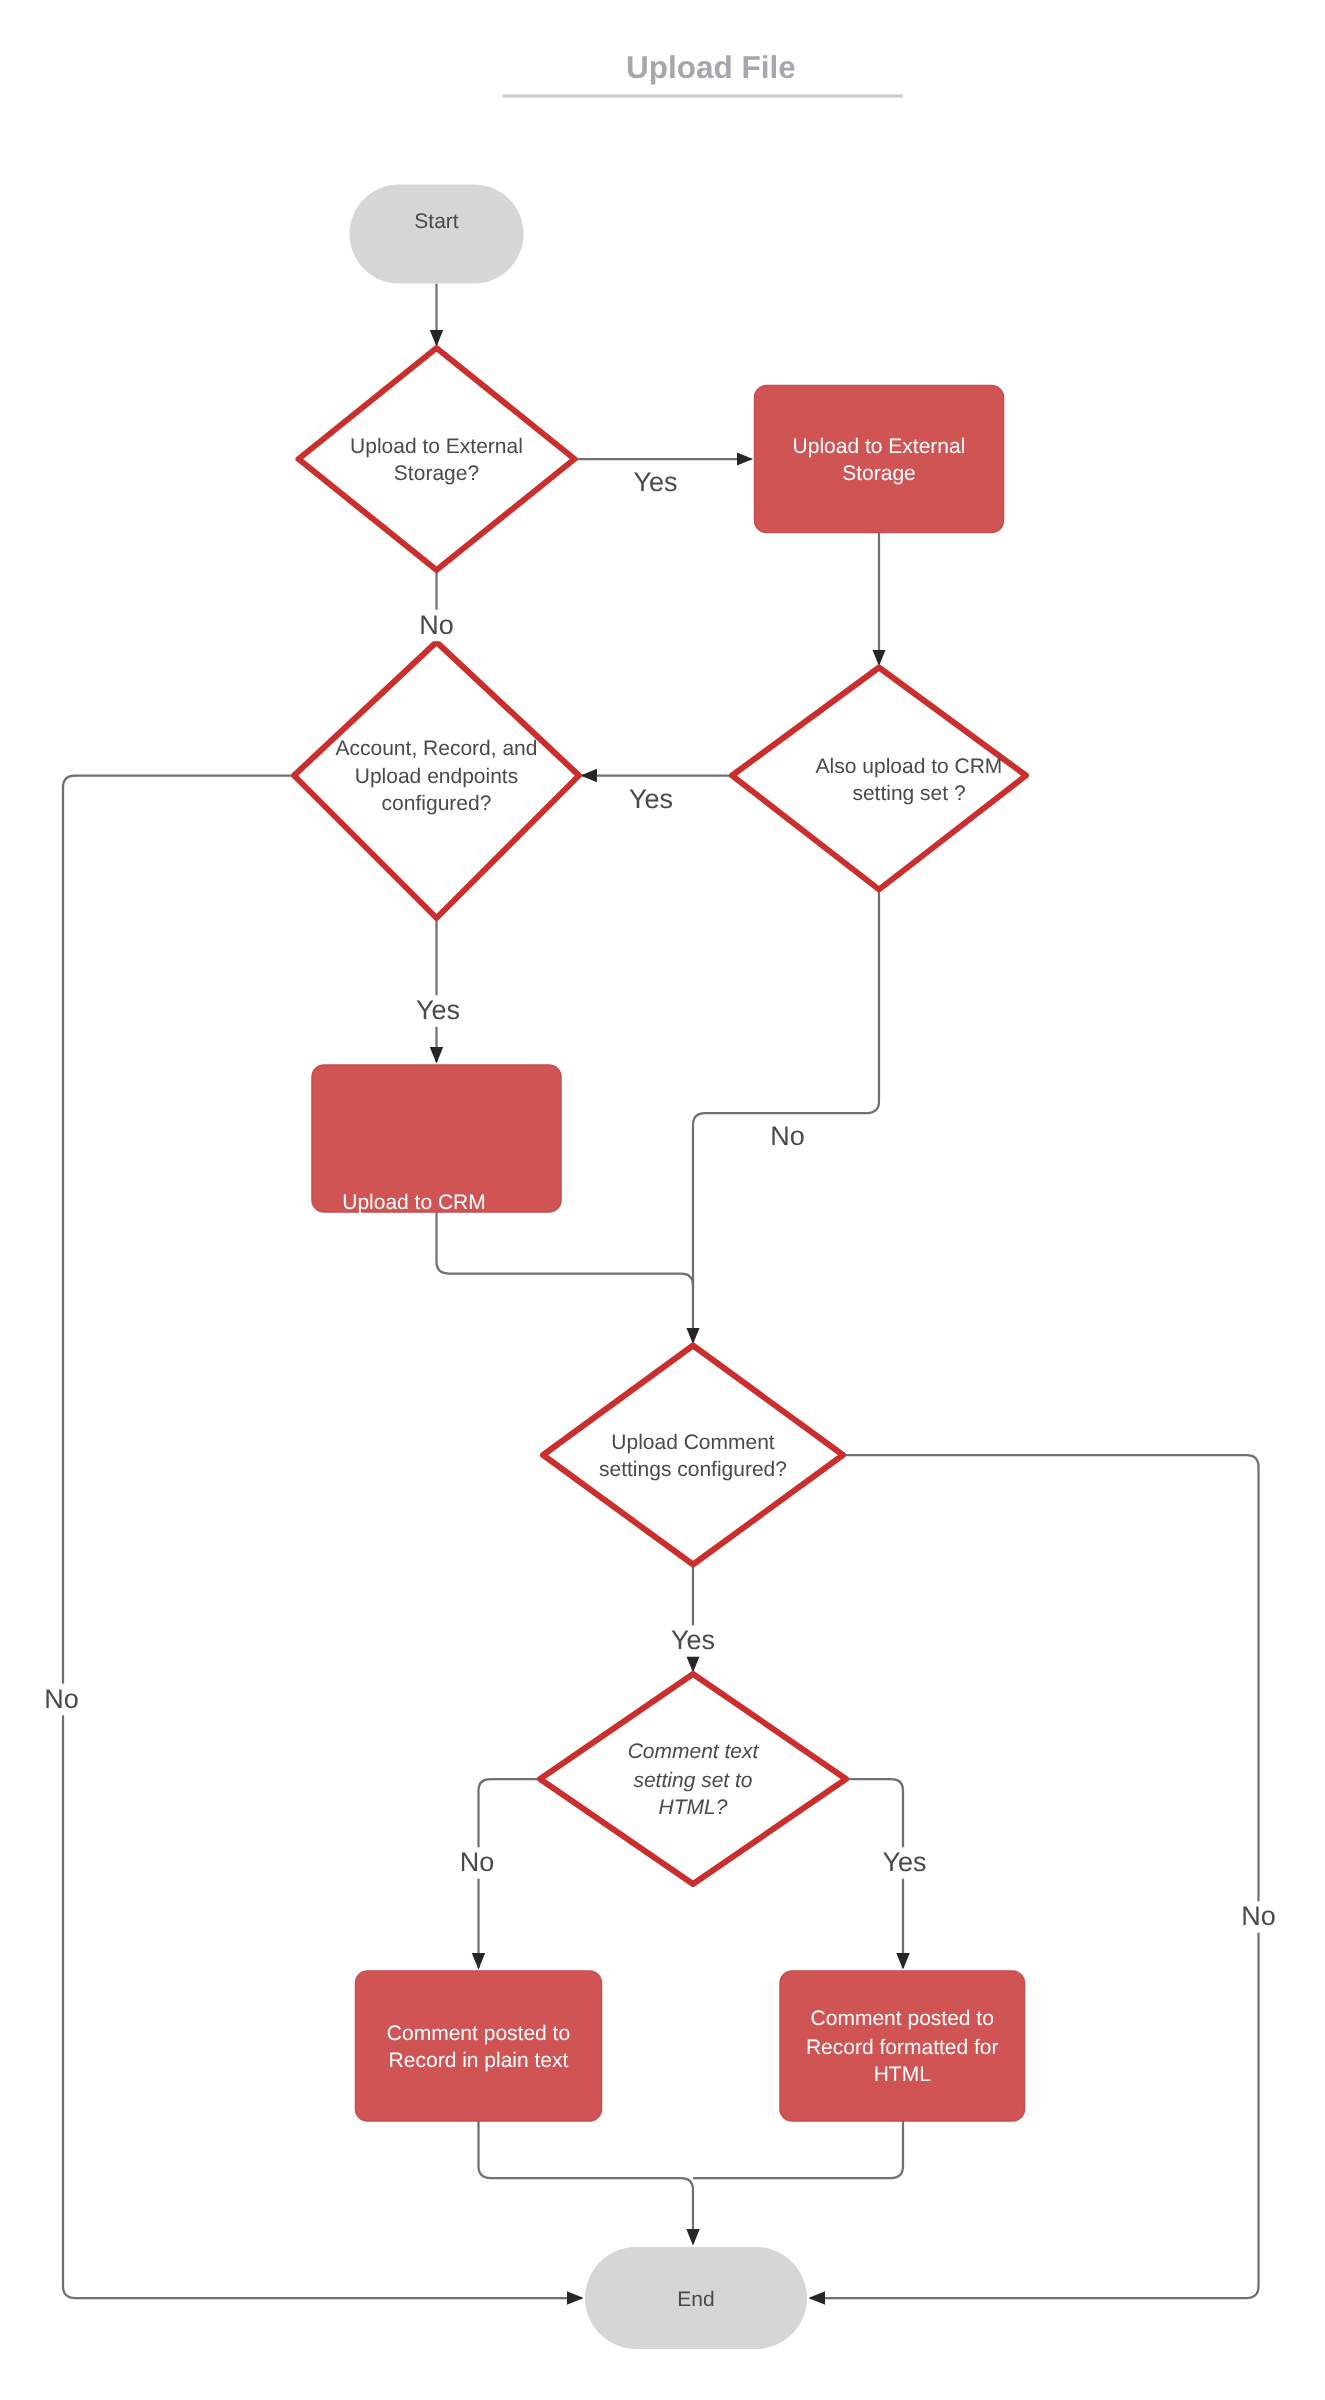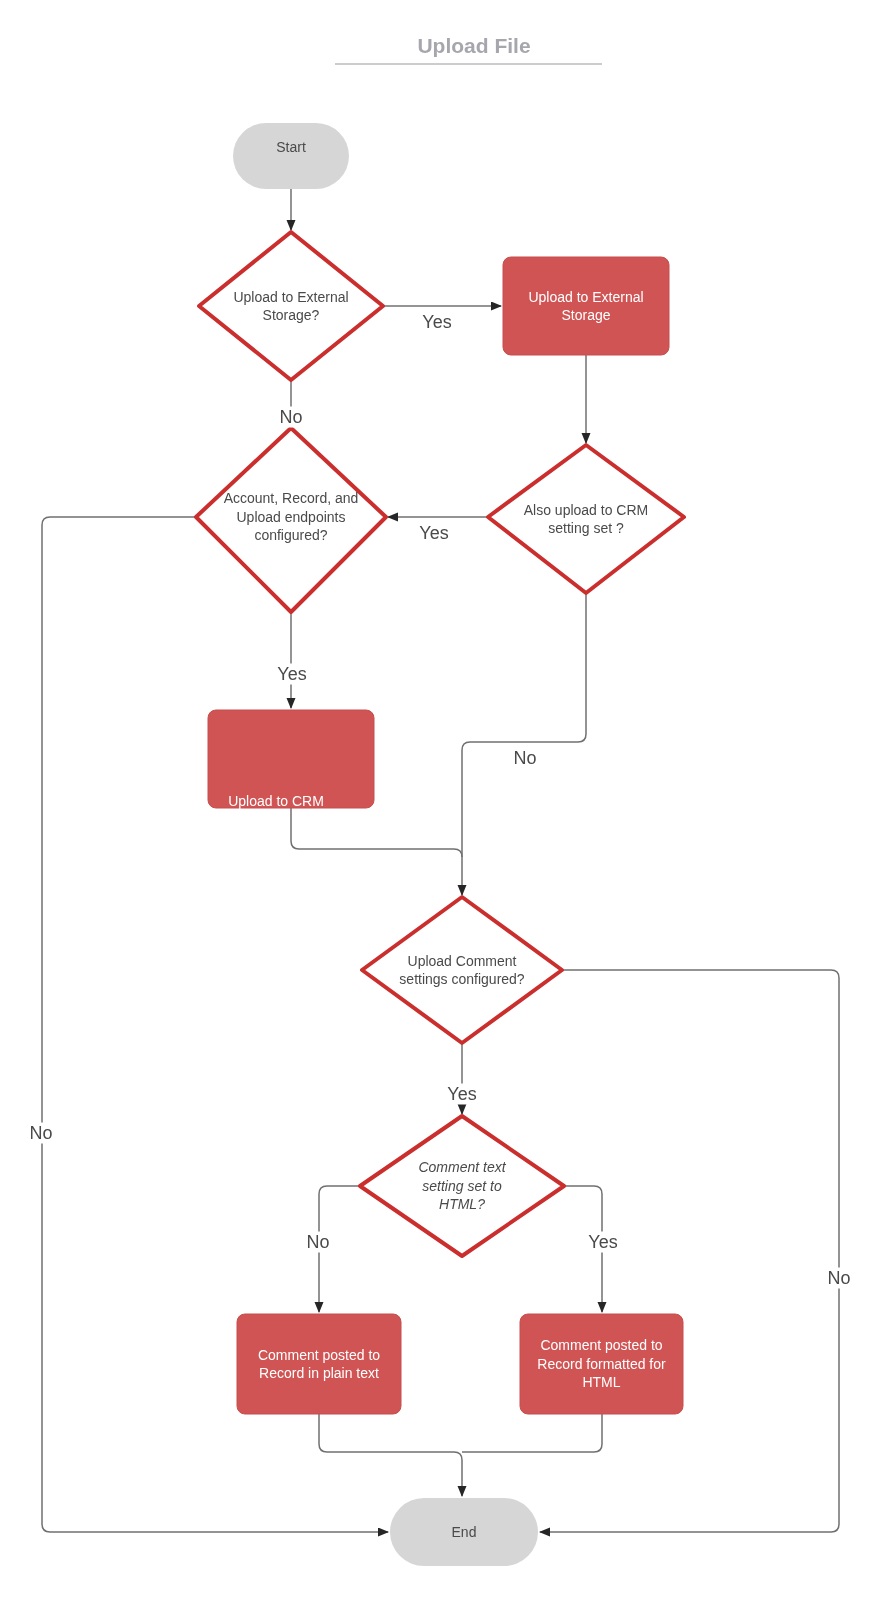--- a/index.html
+++ b/index.html
@@ -74,21 +74,21 @@
     <polygon class="decision" points="462,1116 564,1186 462,1256 360,1186"></polygon>
     <rect class="process" x="237" y="1314" width="164" height="100" rx="8"></rect>
     <rect class="process" x="520" y="1314" width="163" height="100" rx="8"></rect>
     <rect class="terminal" x="390" y="1498" width="148" height="68" rx="34"></rect>
   </svg>
 
   <div class="node-label" style="left:233px;top:123px;width:116px;height:48px;">Start</div>
   <div class="node-label" style="left:226px;top:266px;width:130px;height:80px;">Upload to External Storage?</div>
   <div class="node-label on-red" style="left:503px;top:257px;width:166px;height:98px;">Upload to External Storage</div>
   <div class="node-label" style="left:211px;top:467px;width:160px;height:100px;">Account, Record, and Upload endpoints configured?</div>
-  <div class="node-label" style="left:516px;top:479px;width:140px;height:80px;">Also upload to CRM setting set ?</div>
+  <div class="node-label" style="left:536px;top:479px;width:140px;height:80px;">Also upload to CRM setting set ?</div>
   <div class="node-label on-red" style="left:208px;top:752px;width:136px;height:98px;">Upload to CRM</div>
   <div class="node-label" style="left:387px;top:930px;width:150px;height:80px;">Upload Comment settings configured?</div>
   <div class="node-label" style="left:405px;top:1136px;width:114px;height:100px;font-style:italic;">Comment text setting set to HTML?</div>
   <div class="node-label on-red" style="left:237px;top:1314px;width:164px;height:100px;">Comment posted to Record in plain text</div>
   <div class="node-label on-red" style="left:520px;top:1314px;width:163px;height:100px;">Comment posted to Record formatted for HTML</div>
   <div class="node-label" style="left:390px;top:1498px;width:148px;height:68px;">End</div>
 
   <div class="edge-label" style="left:437px;top:306px;">Yes</div>
   <div class="edge-label" style="left:291px;top:401px;">No</div>
   <div class="edge-label" style="left:434px;top:517px;">Yes</div>

